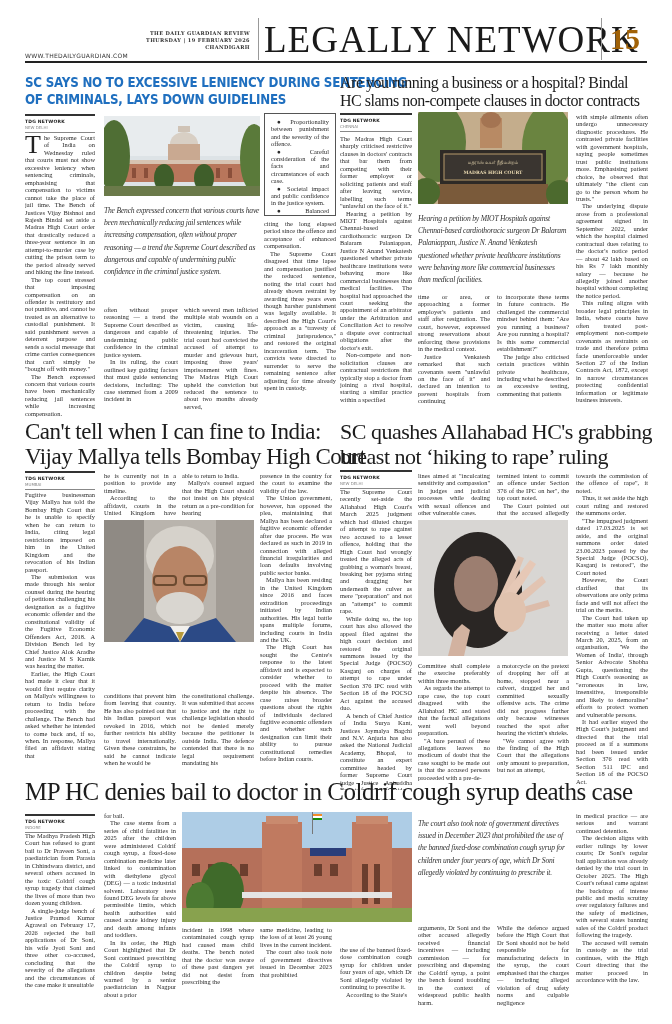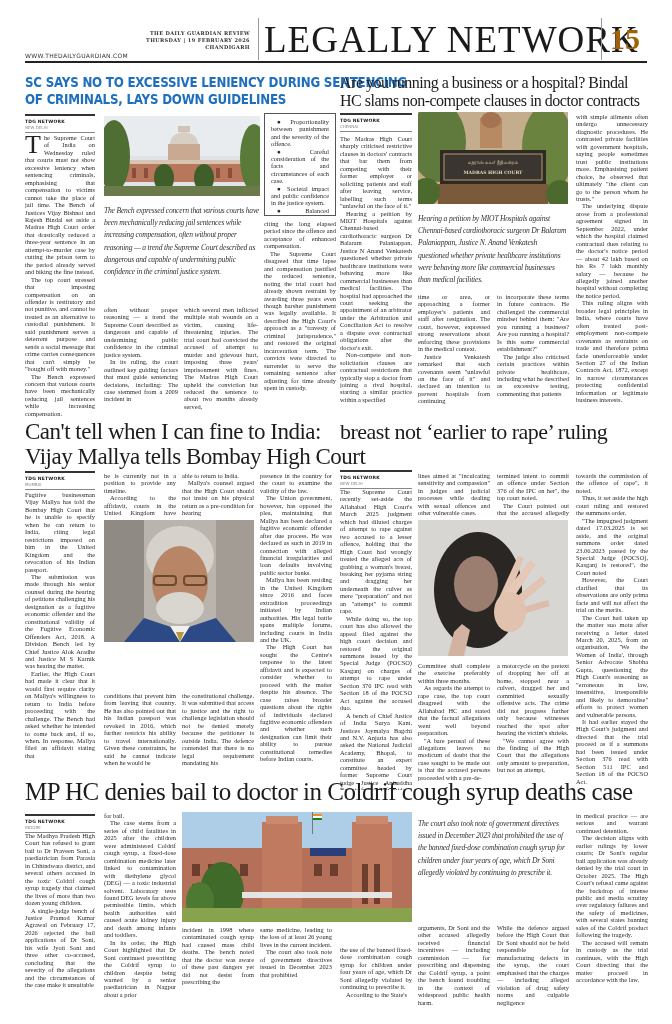--- a/index.html
+++ b/index.html
@@ -195,21 +195,22 @@
   <p class="noind">the constitutional challenge. It was submitted that access to justice and the right to challenge legislation should not be denied merely because the petitioner is outside India. The defence contended that there is no legal requirement mandating his</p>
 </div>
 <div class="abs col" style="left:260px;top:472px;width:72px;height:318px">
   <p class="noind">presence in the country for the court to examine the validity of the law.</p>
   <p>The Union government, however, has opposed the plea, maintaining that Mallya has been declared a fugitive economic offender after due process. He was declared as such in 2019 in connection with alleged financial irregularities and loan defaults involving public sector banks.</p>
   <p>Mallya has been residing in the United Kingdom since 2016 and faces extradition proceedings initiated by Indian authorities. His legal battle spans multiple forums, including courts in India and the UK.</p>
   <p>The High Court has sought the Centre's response to the latest affidavit and is expected to consider whether to proceed with the matter despite his absence. The case raises broader questions about the rights of individuals declared fugitive economic offenders and whether such designation can limit their ability to pursue constitutional remedies before Indian courts.</p>
 </div>
 
 <div class="abs" style="left:340px;top:419px;width:320px">
-  <div class="hl" style="font-size:22px;line-height:25px">breast not ‘earlier to rape’ ruling</div>
+  <div class="hl" style="font-size:22px;line-height:25px">SC quashes Allahabad HC's grabbing</div>
+  <div class="hl" style="font-size:22px;line-height:25px">breast not ‘hiking to rape’ ruling</div>
 </div>
 <div class="abs byline" style="left:340px;top:470px;width:72px">
   <div class="net">TDG NETWORK</div>
   <div class="loc">NEW DELHI</div>
 </div>
 <div class="abs col" style="left:340px;top:488px;width:72px;height:302px">
   <p class="noind">The Supreme Court recently set-aside the Allahabad High Court's March 2025 judgment which had diluted charges of attempt to rape against two accused to a lesser offence, holding that the High Court had wrongly treated the alleged acts of grabbing a woman's breast, breaking her pyjama string and dragging her underneath the culver as mere "preparation" and not an "attempt" to commit rape.</p>
   <p>While doing so, the top court has also allowed the appeal filed against the high court decision and restored the original summons issued by the Special Judge (POCSO) Kasganj on charges of attempt to rape under Section 376 IPC read with Section 18 of the POCSO Act against the accused duo.</p>
   <p>A bench of Chief Justice of India Surya Kant, Justices Joymalya Bagchi and N.V. Anjaria has also asked the National Judicial Academy, Bhopal, to constitute an expert committee headed by former Supreme Court judge Justice Aniruddha Bose to frame draft guide-</p>
 </div>

